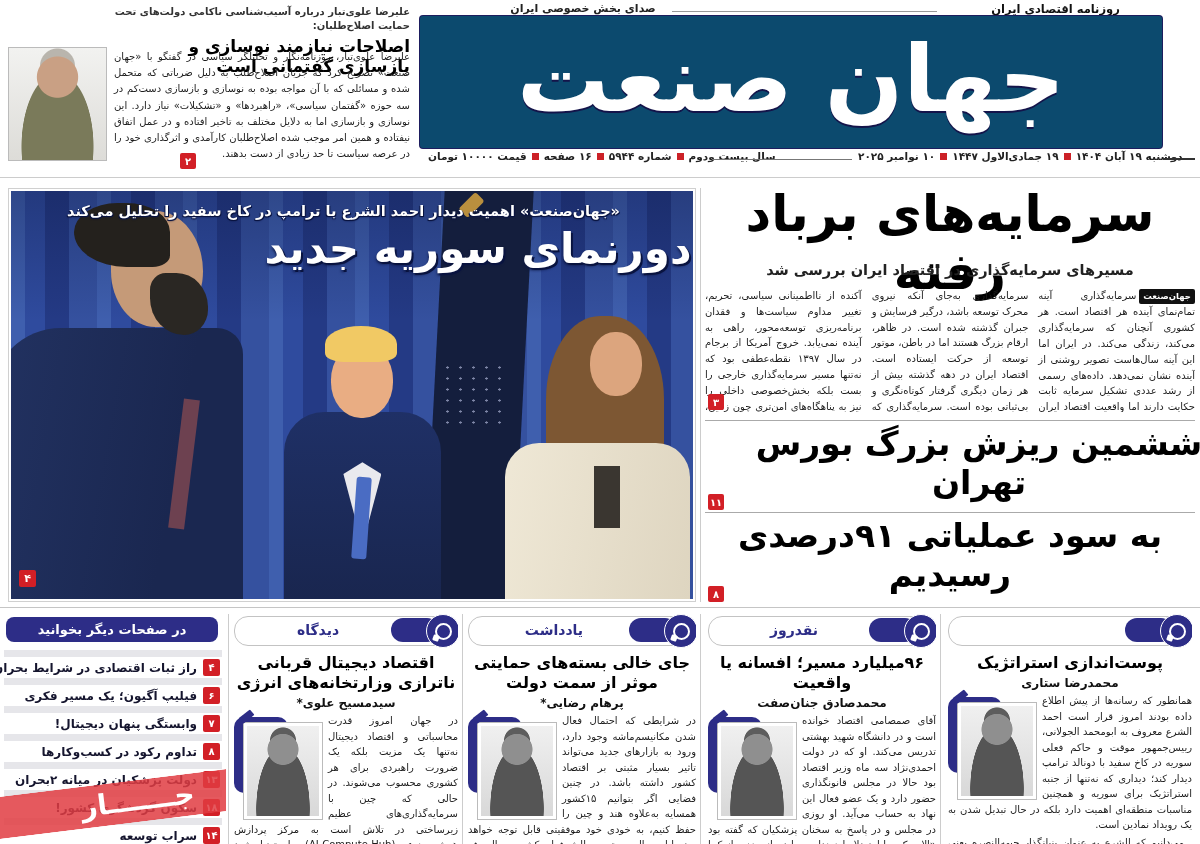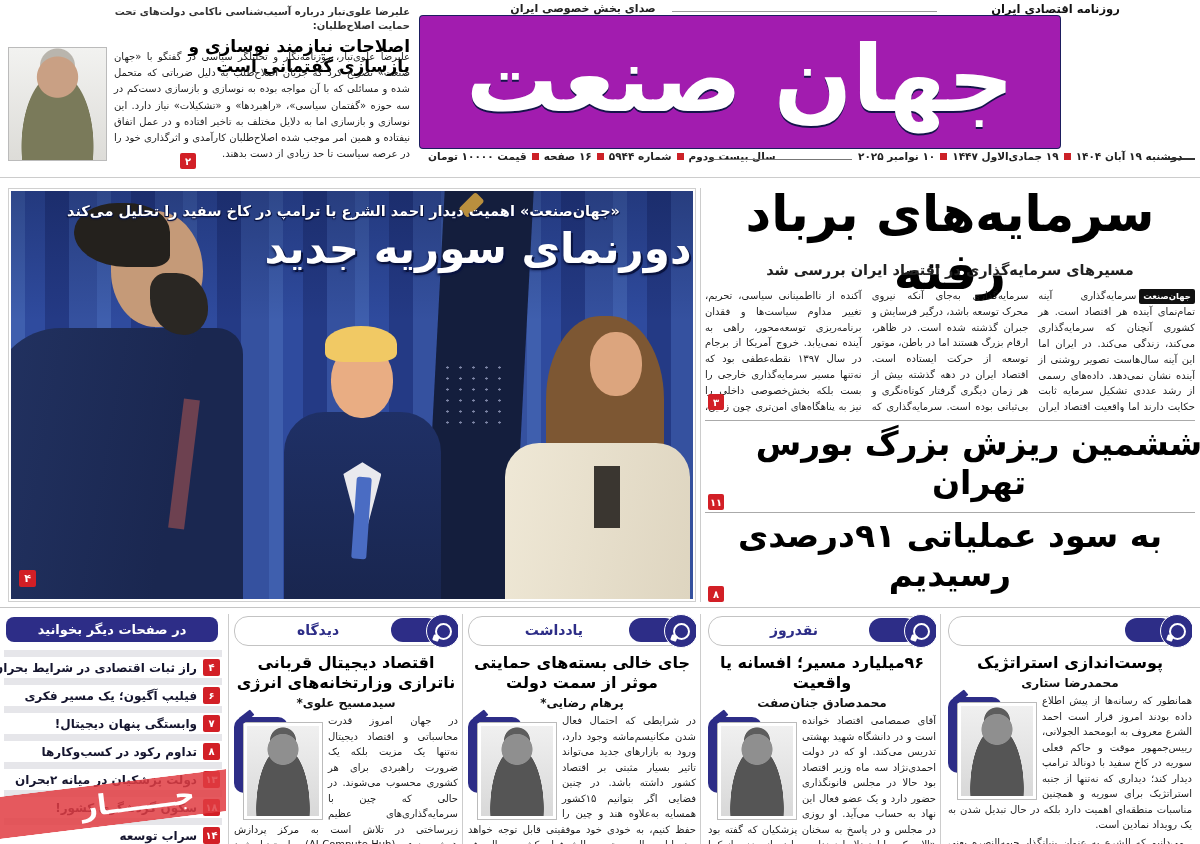--- a/index.html
+++ b/index.html
@@ -7,21 +7,21 @@
   #page{position:relative;width:1200px;height:844px;background:#fff;overflow:hidden;direction:rtl;}
   .abs{position:absolute;}
   .sq{display:inline-block;width:7px;height:7px;background:#cc2127;margin:0 5px;vertical-align:middle;}
   .rule{border-top:1px solid #aaa;}
   .pbadge{background:#d21f26;color:#fff;font-weight:bold;display:flex;align-items:center;justify-content:center;border-radius:2px;}
 
   
   #tagline-center{top:2px;left:498px;width:170px;font-size:11px;font-weight:bold;text-align:center;color:#222;}
   #hline1{top:11px;left:672px;width:265px;border-top:1px solid #999;}
   #right-label{top:2px;left:948px;width:215px;font-size:11.5px;font-weight:bold;text-align:center;color:#111;}
-  #masthead{top:16px;left:420px;width:640px;height:132px;background:#a21caf;border-radius:3px;box-shadow:0 0 0 1px #1d1d5e;}
+  #masthead{top:16px;left:420px;width:742px;height:132px;background:#0c4a6e;border-radius:3px;box-shadow:0 0 0 1px #1d1d5e;}
   #brand{width:100%;height:132px;line-height:128px;text-align:center;color:#fff;font-size:92px;font-weight:900;letter-spacing:-2px;text-shadow:0 2px 0 #14144a;}
   #issue-line{top:150px;left:428px;display:flex;align-items:center;font-size:10.5px;font-weight:bold;color:#222;direction:rtl;}
   #hline2{top:159px;left:712px;width:140px;border-top:1px solid #777;}
   #date-line{top:150px;left:858px;display:flex;align-items:center;font-size:10.5px;font-weight:bold;color:#222;direction:rtl;}
   #dash-right{top:158px;left:1163px;width:32px;border-top:2px solid #333;}
   #header-rule{top:177px;left:0;width:1200px;border-top:1px solid #ccc;}
 
   
   #tl-story{top:5px;left:8px;width:402px;height:168px;}
   #tl-kicker{font-size:10px;font-weight:bold;color:#333;margin-right:0;margin-left:104px;line-height:1.4;}

